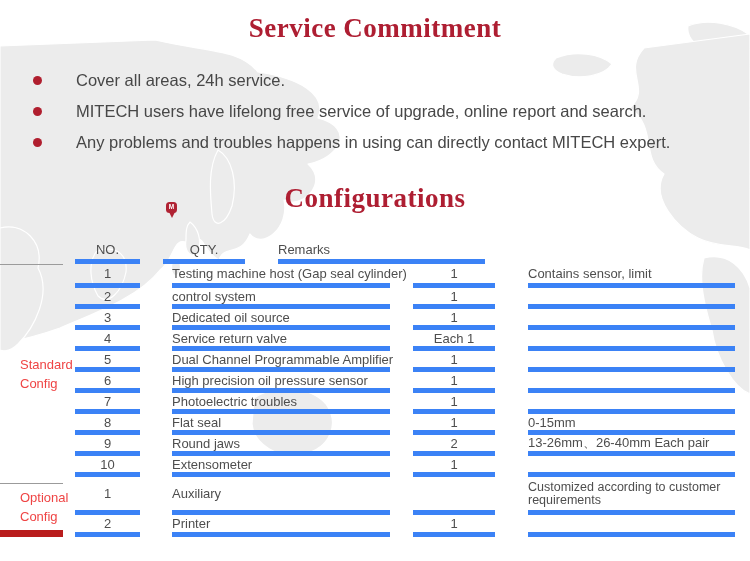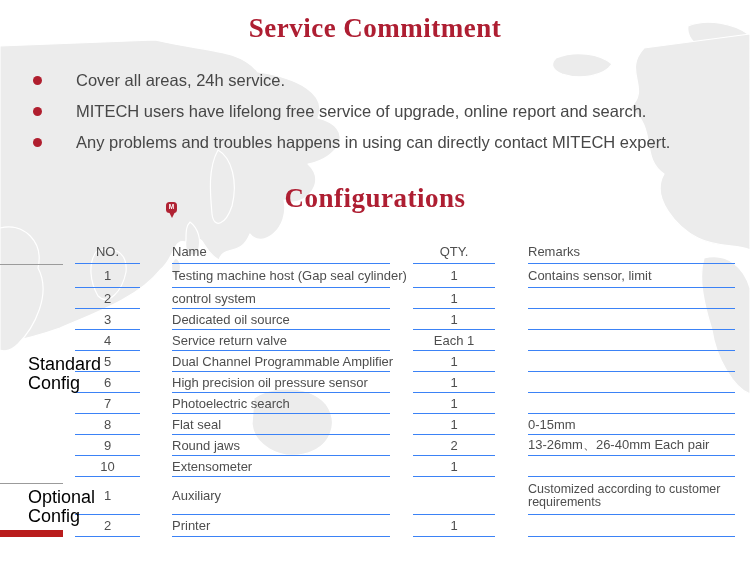--- a/index.html
+++ b/index.html
@@ -42,35 +42,35 @@
   }
 
   
   .spec-table{position:absolute;left:0;top:240px;width:750px;}
   .trow{display:flex;height:21px;}
   .trow.head{height:24px;}
   .trow.first{height:24px;}
   .trow.tall{height:38px;}
   .trow.last{height:22px;}
   .cell{
-    box-sizing:border-box;border-bottom:1px solid #3b82f6;
+    box-sizing:border-box;border-bottom:5px solid #3b82f6;
     display:flex;align-items:center;font-size:13px;color:#4e4e4e;
     overflow:visible;white-space:nowrap;
   }
   .cell-no{margin-left:75px;width:65px;justify-content:center;}
   .cell-name{margin-left:32px;width:218px;}
   .cell-qty{margin-left:23px;width:82px;justify-content:center;}
   .cell-remarks{margin-left:33px;width:207px;}
   .trow.tall .cell-remarks{white-space:normal;line-height:13px;font-size:12.5px;}
 
   
   .group-label{
     position:absolute;left:0;width:63px;box-sizing:border-box;
     border-top:1px solid #9b9b9b;display:flex;align-items:center;
-    padding-left:28px;font-size:18px;line-height:19px;color:#000000;
+    padding-left:20px;font-size:13px;line-height:19px;color:#ef4444;
   }
   .group-label .lbl{white-space:normal;width:58px;}
   .group-standard{top:24px;height:219px;}
   .group-optional{top:243px;height:54px;border-bottom:7px solid #b91c1c;}
 </style>
 </head>
 <body>
 
 <div class="page">
 
@@ -132,21 +132,20 @@
 
       <div class="group-label group-standard">
         <span class="lbl">Standard Config</span>
       </div>
       <div class="group-label group-optional">
         <span class="lbl">Optional Config</span>
       </div>
 
       <div class="trow head">
         <div class="cell cell-no">NO.</div>
-        <div class="cell cell-name">Name</div>
         <div class="cell cell-qty">QTY.</div>
         <div class="cell cell-remarks">Remarks</div>
       </div>
 
       <div class="trow first">
         <div class="cell cell-no">1</div>
         <div class="cell cell-name">Testing machine host (Gap seal cylinder)</div>
         <div class="cell cell-qty">1</div>
         <div class="cell cell-remarks">Contains sensor, limit</div>
       </div>
@@ -175,21 +174,21 @@
         <div class="cell cell-remarks"></div>
       </div>
       <div class="trow">
         <div class="cell cell-no">6</div>
         <div class="cell cell-name">High precision oil pressure sensor</div>
         <div class="cell cell-qty">1</div>
         <div class="cell cell-remarks"></div>
       </div>
       <div class="trow">
         <div class="cell cell-no">7</div>
-        <div class="cell cell-name">Photoelectric search</div>
+        <div class="cell cell-name">Photoelectric troubles</div>
         <div class="cell cell-qty">1</div>
         <div class="cell cell-remarks"></div>
       </div>
       <div class="trow">
         <div class="cell cell-no">8</div>
         <div class="cell cell-name">Flat seal</div>
         <div class="cell cell-qty">1</div>
         <div class="cell cell-remarks">0-15mm</div>
       </div>
       <div class="trow">

